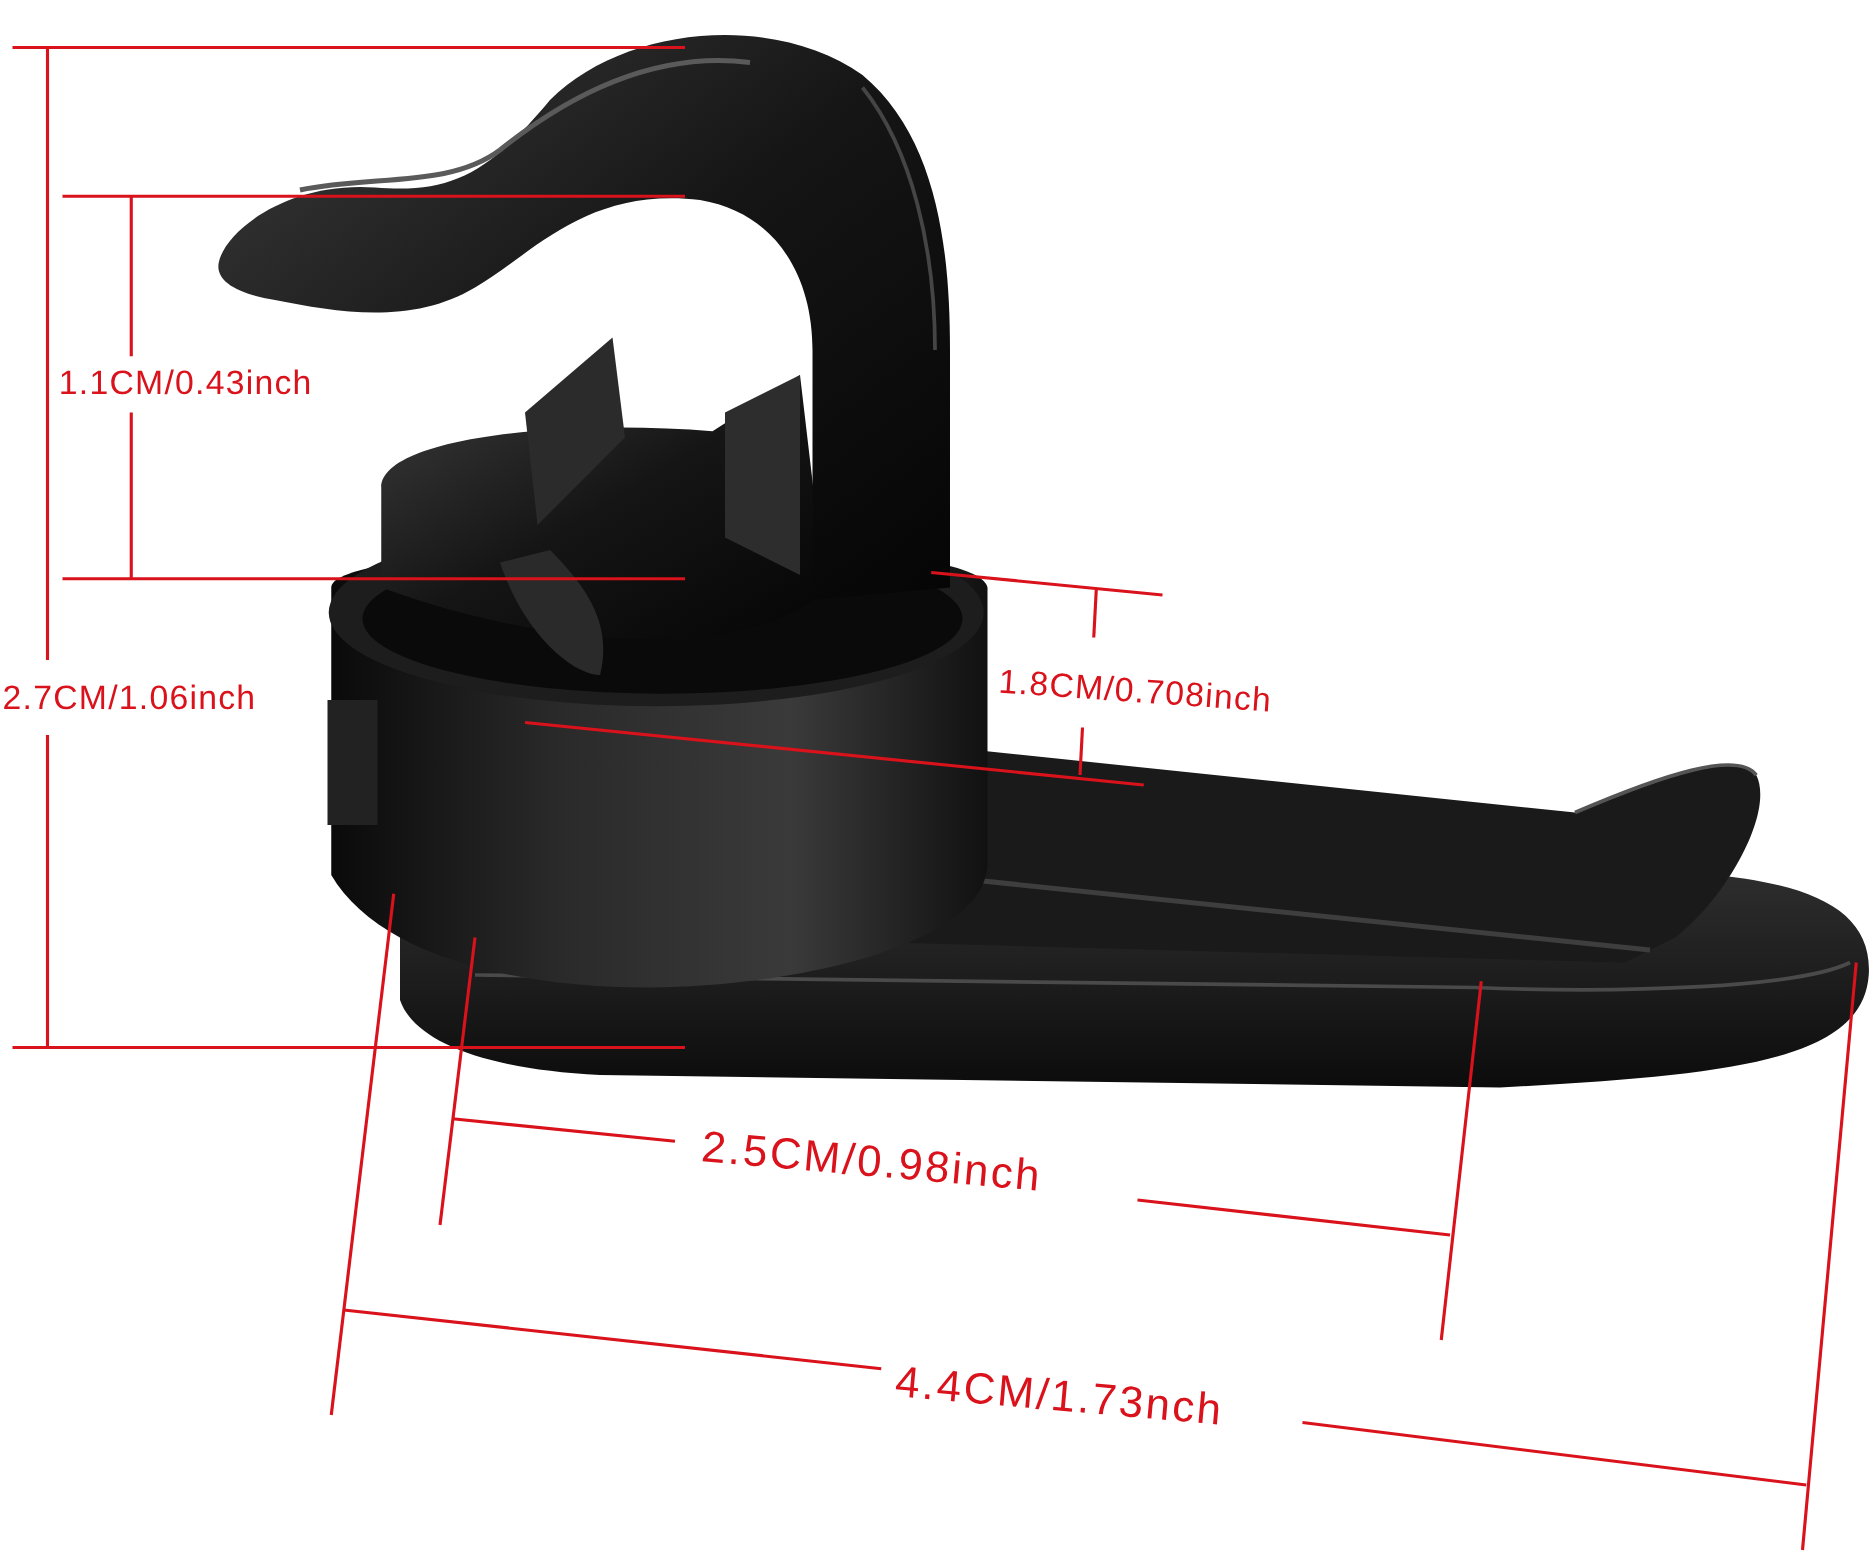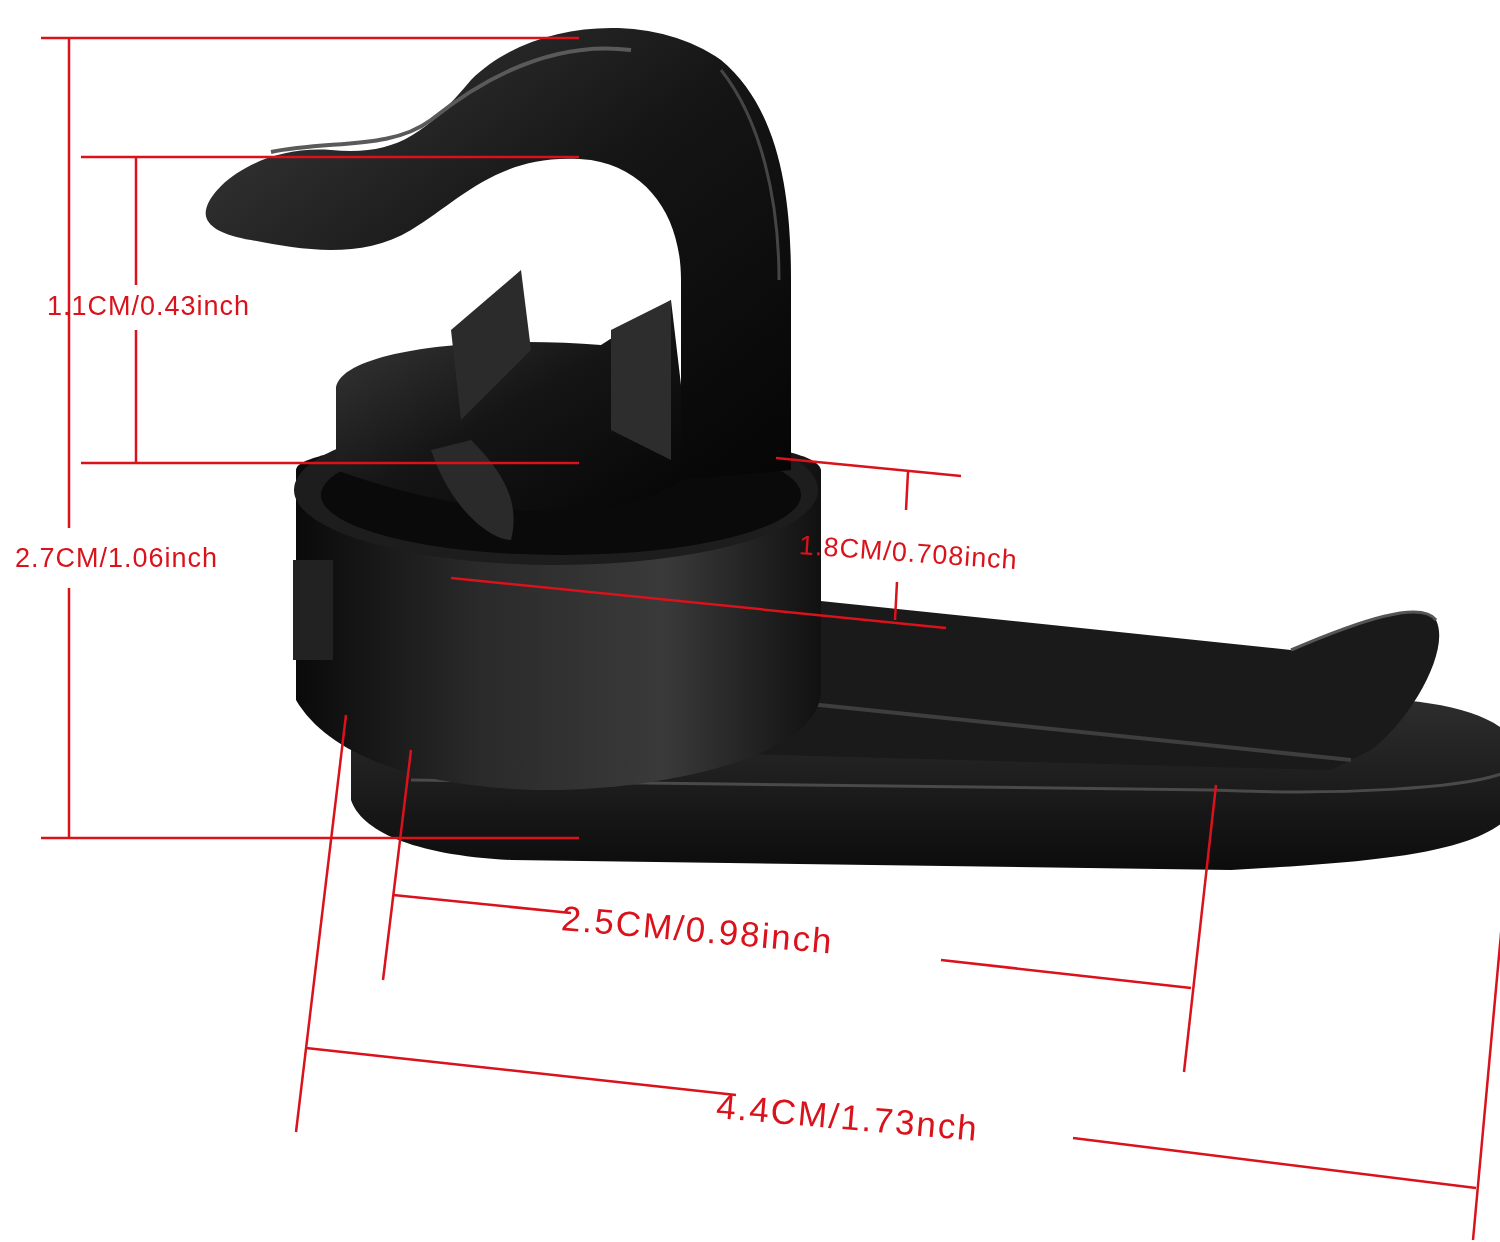--- a/index.html
+++ b/index.html
@@ -1,18 +1,18 @@
 <!DOCTYPE html>
 <html><head>
 <meta charset="utf-8">
 <style>
   html, body { margin: 0; padding: 0; background: #ffffff; }
   body { width: 1500px; height: 1242px; position: relative; overflow: hidden;
          font-family: "Liberation Sans", sans-serif; }
-  #stage { position: absolute; left: 0; top: 0; width: 1460px; height: 1242px; padding-left: 31px; }
+  #stage { position: absolute; left: 0; top: 0; width: 1460px; height: 1242px; }
   .dim-label { position: absolute; color: #d9121b; font-family: "Liberation Sans", sans-serif;
                white-space: nowrap; letter-spacing: 1px; line-height: 1; }
   .lbl-sm { font-size: 27px; }
   .lbl-lg { font-size: 35px; letter-spacing: 2px; }
 </style>
 </head>
 <body>
 
 <div id="stage">
   <svg width="1500" height="1242" viewBox="0 0 1500 1242" xmlns="http://www.w3.org/2000/svg">
@@ -89,17 +89,17 @@
 
       <line x1="315" y1="715" x2="265" y2="1132"></line>
       <line x1="1485" y1="770" x2="1442" y2="1240"></line>
       <line x1="275" y1="1048" x2="705" y2="1095"></line>
       <line x1="1042" y1="1138" x2="1445" y2="1188"></line>
     </g>
   </svg>
 
   
   <div class="dim-label lbl-sm" style="left:47px; top:293px;">1.1CM/0.43inch</div>
-  <div class="dim-label lbl-sm" style="left:15px; top:545px;">2.7CM/1.06inch</div>
+  <div class="dim-label lbl-sm" style="left:2px; top:545px;">2.7CM/1.06inch</div>
   <div class="dim-label lbl-sm" style="left:800px; top:532px; transform:rotate(4deg); transform-origin:left top;">1.8CM/0.708inch</div>
   <div class="dim-label lbl-lg" style="left:563px; top:900px; transform:rotate(5deg); transform-origin:left top;">2.5CM/0.98inch</div>
   <div class="dim-label lbl-lg" style="left:718px; top:1088px; transform:rotate(5deg); transform-origin:left top;">4.4CM/1.73nch</div>
 </div>
 
 </body></html>

